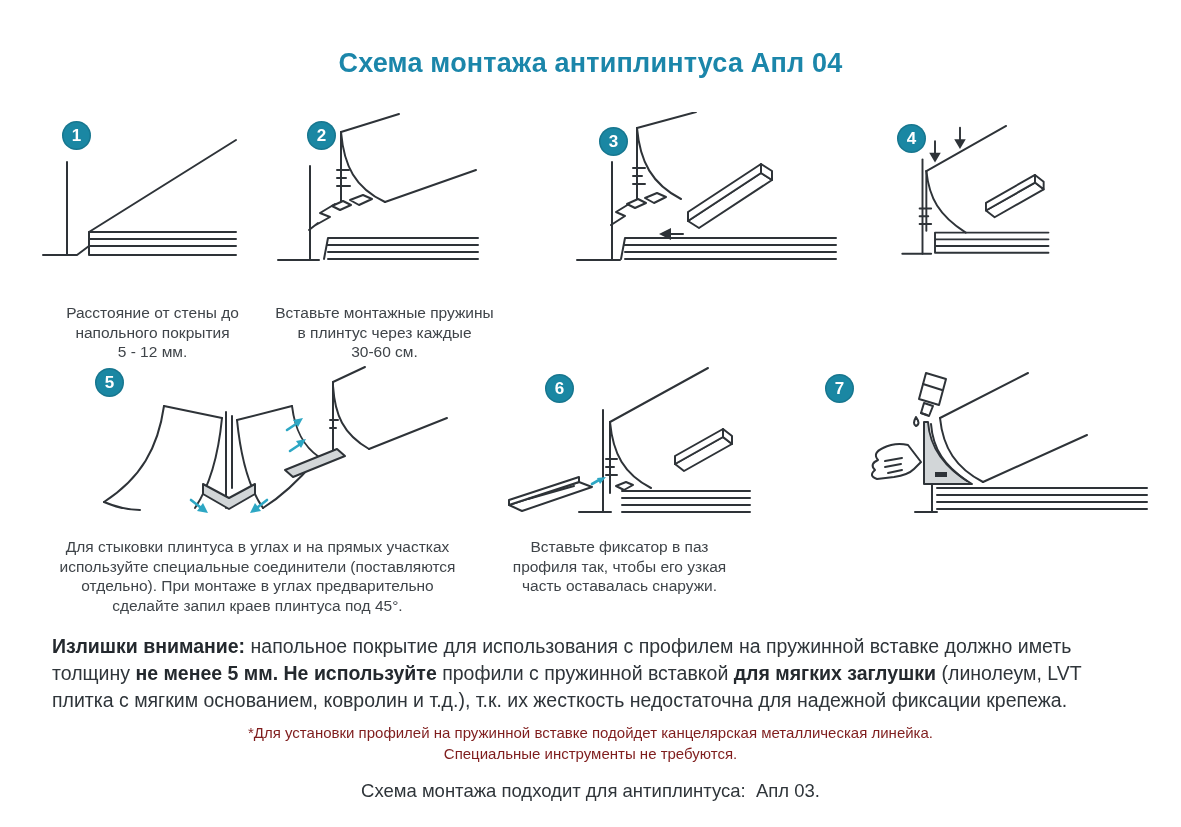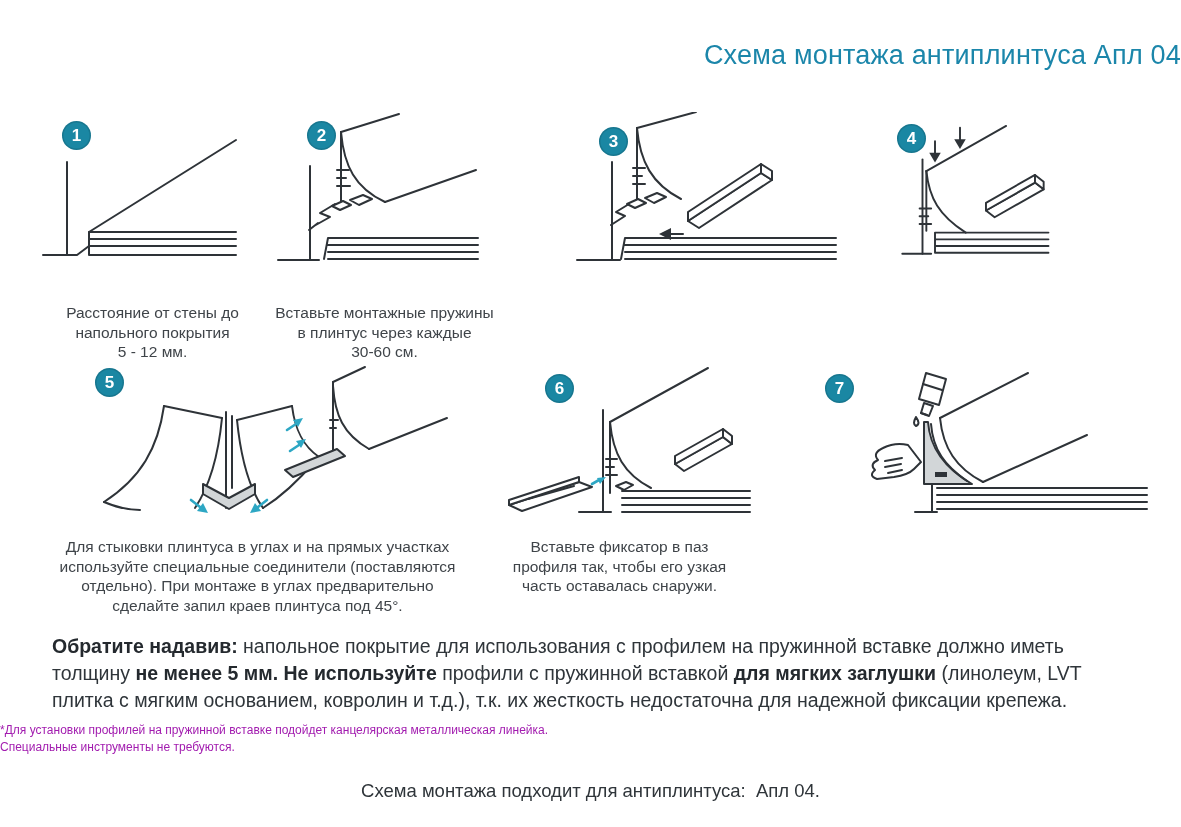--- a/index.html
+++ b/index.html
@@ -3,42 +3,42 @@
 <meta charset="utf-8">
 <style>
   :root{
     --accent:#1b86aa; --badge:#1a87a3; --arrow:#2da7c4;
     --line:#2e3338; --text:#3f4449; --gray:#d2d6d8;
   }
   *{margin:0;padding:0;box-sizing:border-box}
   html,body{background:#ffffff}
   body{font-family:"Liberation Sans","DejaVu Sans",sans-serif;color:var(--text);}
   .page{position:relative;width:1181px;height:827px;background:#fff;overflow:hidden}
-  .title{position:absolute;left:0;right:0;top:40px;text-align:right;
-         font-size:27px;font-weight:400;color:var(--accent);letter-spacing:.2px}
+  .title{position:absolute;left:0;right:0;top:48px;text-align:center;
+         font-size:27px;font-weight:700;color:var(--accent);letter-spacing:.2px}
   .step{position:absolute}
   .badge{position:absolute;width:29px;height:29px;border-radius:50%;
          background:var(--badge);color:#fff;font-weight:700;font-size:17px;
          display:flex;align-items:center;justify-content:center;z-index:2;
          box-shadow:inset 0 0 0 1.5px rgba(0,0,0,.12)}
   .diagram{position:relative;width:100%}
   .diagram svg{display:block;width:100%;height:100%}
   .caption{font-size:15.5px;line-height:1.26;text-align:center;color:var(--text);
            white-space:pre-line;margin-top:19px}
   .ln{stroke:var(--line);stroke-width:2;fill:none;stroke-linecap:round;stroke-linejoin:round}
   .lnf{stroke:var(--line);stroke-width:2;fill:#ffffff;stroke-linejoin:round}
   .gray{stroke:var(--line);stroke-width:2;fill:var(--gray);stroke-linejoin:round}
   .teal{stroke:var(--arrow);stroke-width:2.6;fill:none;stroke-linecap:round}
   .tealf{fill:var(--arrow);stroke:none}
   .dark{fill:var(--line);stroke:none}
   .notice{position:absolute;left:52px;top:633px;width:1082px;font-size:19.5px;
           line-height:1.39;color:#2f353a}
   .notice b{font-weight:700;color:#24292e}
-  .footnote{position:absolute;left:0;right:0;top:722px;text-align:left;
-            font-size:12px;line-height:1.42;color:#a21caf;white-space:pre-line}
+  .footnote{position:absolute;left:0;right:0;top:722px;text-align:center;
+            font-size:15px;line-height:1.42;color:#7f1d1d;white-space:pre-line}
   .compat{position:absolute;left:0;right:0;top:780px;text-align:center;
           font-size:18.5px;color:#2f353a;white-space:pre}
 </style>
 </head>
 <body>
 
 <div class="page">
 
   <h1 class="title">Схема монтажа антиплинтуса Апл 04</h1>
 
@@ -262,19 +262,19 @@
         </g>
         <path class="ln" d="M157 124 V152"></path>
         <path class="ln" d="M140 152 H162"></path>
         <g>
           <path class="ln" d="M162 128 H372 M162 135 H372 M162 142 H372 M162 149 H372"></path>
         </g>
       </svg>
     </div>
   </section>
 
-  <p class="notice"><b>Обратите надавив:</b><span> напольное покрытие для использования с профилем на пружинной вставке должно иметь толщину </span><b>не менее 5 мм. Не используйте</b><span> профили с пружинной вставкой </span><b>для мягких заглушки</b><span> (линолеум, LVT плитка с мягким основанием, ковролин и т.д.), т.к. их жесткость недостаточна для надежной фиксации крепежа.</span></p>
+  <p class="notice"><b>Излишки внимание:</b><span> напольное покрытие для использования с профилем на пружинной вставке должно иметь толщину </span><b>не менее 5 мм. Не используйте</b><span> профили с пружинной вставкой </span><b>для мягких заглушки</b><span> (линолеум, LVT плитка с мягким основанием, ковролин и т.д.), т.к. их жесткость недостаточна для надежной фиксации крепежа.</span></p>
 
   <p class="footnote">*Для установки профилей на пружинной вставке подойдет канцелярская металлическая линейка.
 Специальные инструменты не требуются.</p>
-  <p class="compat">Схема монтажа подходит для антиплинтуса:  Апл 04.</p>
+  <p class="compat">Схема монтажа подходит для антиплинтуса:  Апл 03.</p>
 
 </div>
 
 </body></html>

